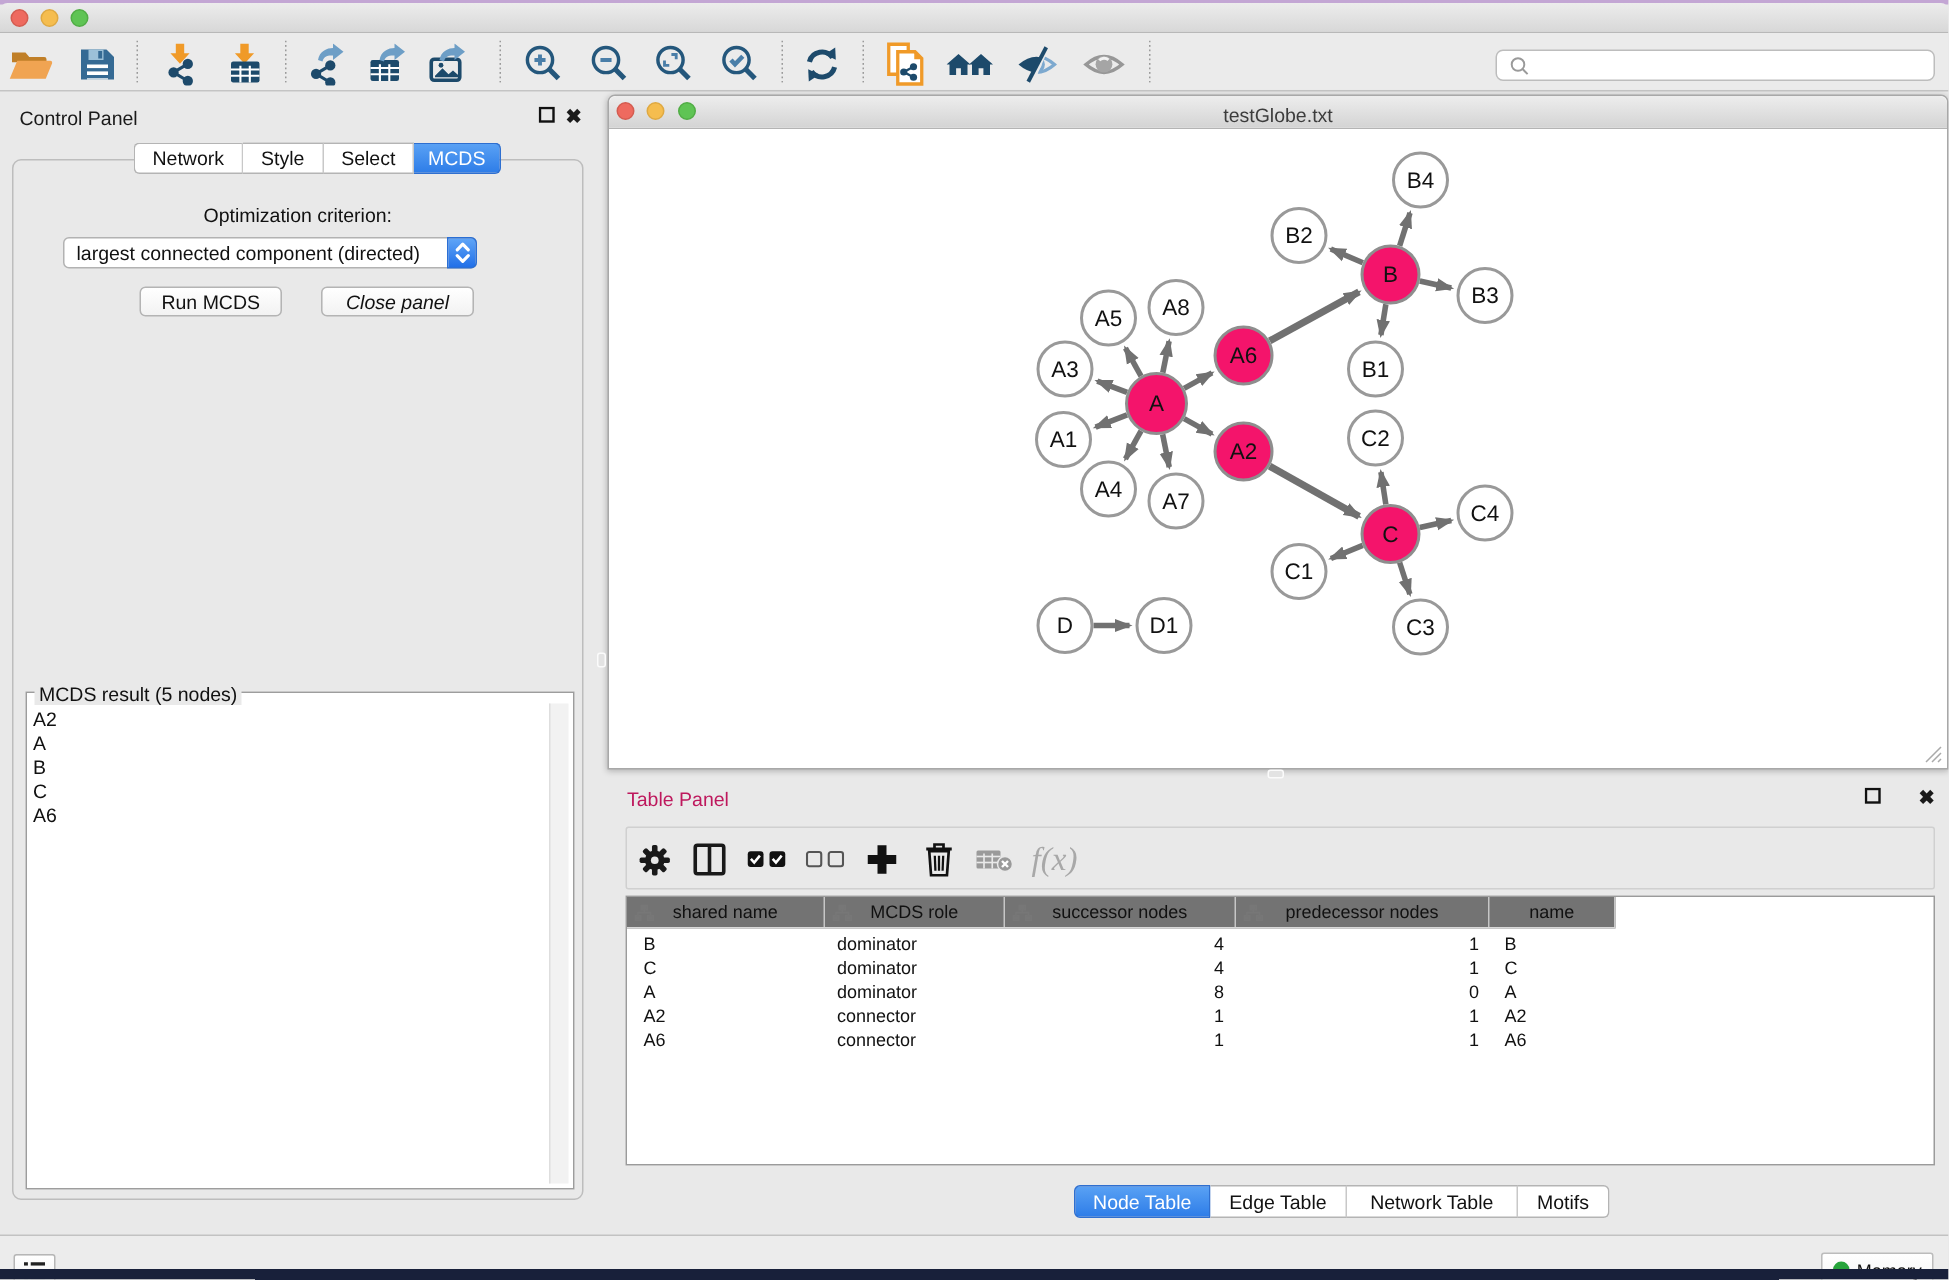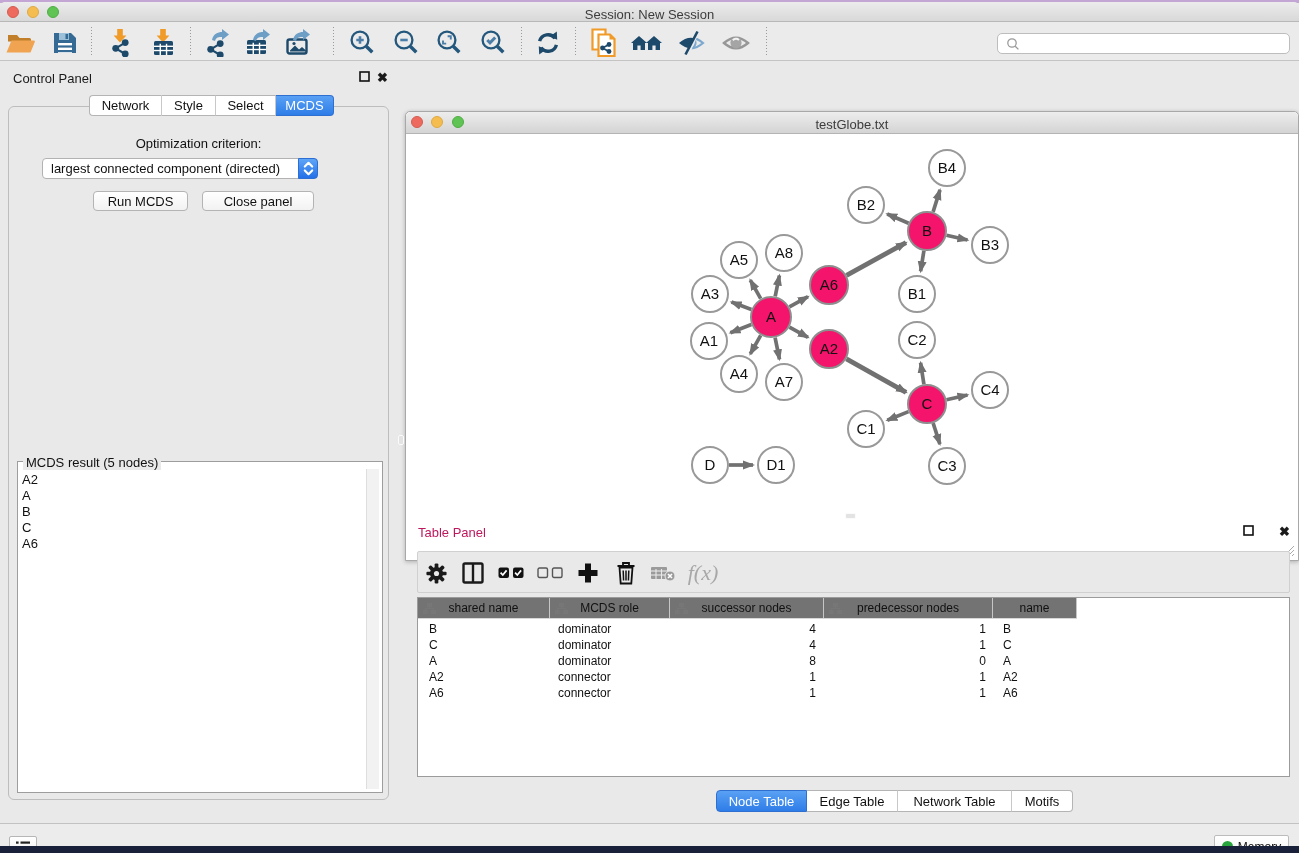--- a/index.html
+++ b/index.html
@@ -46,21 +46,21 @@
 
 #statusbar { left:0px; top:811px; width:1299px; height:35px; background:#ececec; border-top:1px solid #c2c2c2;margin-top:12px; }
 #listBtn { left:9px; top:12px; width:28px; height:21px; background:linear-gradient(#fff,#f0f0f0); border:1px solid #b6b6b6; border-radius:2px;
   display:flex; align-items:center; justify-content:center; position:absolute; }
 #memBtn { right:10px; top:11px; width:75px; height:23px; background:linear-gradient(#fff,#f3f3f3); border:1px solid #bcbcbc; border-radius:2px;
   position:absolute; font-size:12px; color:#111; display:flex; align-items:center; justify-content:center; gap:5px; }
 #memBtn i { width:11px; height:11px; border-radius:50%; background:#27a43b; display:inline-block; }
 #deskBottom { left:0; top:846px; width:1299px; height:7px; background:#18203a; }
 
 #netwin { left:405px; top:63px; width:894px; height:450px; background:#fff; border:1px solid #a8a8a8;
-  border-radius:5px 5px 0 0; box-shadow:0 1px 4px rgba(0,0,0,.25);margin-top:48px; }
+  border-radius:5px 5px 0 0; box-shadow:0 1px 4px rgba(0,0,0,.25); }
 #netTitle { position:absolute; left:0; top:0; width:100%; height:22px; background:linear-gradient(#ededed,#d4d4d4);
   border-bottom:1px solid #b4b4b4; border-radius:5px 5px 0 0; }
 #netTitle span { position:absolute; width:100%; text-align:center; top:5px; font-size:13px; color:#3c3c3c; }
 #graph { position:absolute; left:0; top:23px; }
 #graph text { font-size:15px; fill:#111; text-anchor:middle; }
 #graph .wn { fill:#fff; stroke:#999; stroke-width:2; }
 #graph .pn { fill:#f4146b; stroke:#8e8e8e; stroke-width:2; }
 #graph line { stroke:#717171; }
 
 #tpTitle { left:418px; top:525px; font-size:13px; color:#be185d; }
@@ -80,21 +80,20 @@
 #btabs div:last-child { border-right:1px solid #b4b4b4; border-radius:0 4px 4px 0; }
 #btabs div.sel { background:linear-gradient(#59a1f4,#2e7de8); color:#fff; border-color:#2e6fd0; }
 </style>
 </head>
 <body>
 <div class="abs" id="deskTop"></div>
 <div class="abs" id="titlebar">
   <div class="tl" style="left:7px;top:4px;background:#ee6a5f;border:1px solid #d45c50;"></div>
   <div class="tl" style="left:27px;top:4px;background:#f5bd4f;border:1px solid #dfa942;"></div>
   <div class="tl" style="left:47px;top:4px;background:#5fc454;border:1px solid #51ad45;"></div>
-  <div class="abs" id="titletext">Session: New Session</div>
 </div>
 <div class="abs" id="toolbar">
   <div class="tsep" style="left:91px;"></div>
   <div class="tsep" style="left:190px;"></div>
   <div class="tsep" style="left:333px;"></div>
   <div class="tsep" style="left:521px;"></div>
   <div class="tsep" style="left:575px;"></div>
   <div class="tsep" style="left:766px;"></div>
   <div class="ticon" style="left:4px;">
       <svg width="30" height="28" viewBox="0 0 30 28">
@@ -292,21 +291,21 @@
 <div class="abs" id="optLabel">Optimization criterion:</div>
 <div class="abs" id="combo">largest connected component (directed)
   <div id="comboBtn"><svg width="19" height="19" viewBox="0 0 19 19">
         <g stroke="#fff" stroke-width="2.1" fill="none" stroke-linecap="round" stroke-linejoin="round">
           <path d="M5.8 7.6 l3.7 -3.8 3.7 3.8"></path>
           <path d="M5.8 11.4 l3.7 3.8 3.7 -3.8"></path>
         </g>
       </svg></div>
 </div>
 <div class="pbtn" style="left:93px;top:191px;width:95px;">Run MCDS</div>
-<div class="pbtn" style="left:202px;top:191px;width:112px;">Close panel</div>
+<div class="pbtn" style="left:214px;top:191px;width:102px;font-style:italic;">Close panel</div>
 <div class="abs" id="fieldset">
   <div id="fsScroll"></div>
   <div id="fsList">A2<br>A<br>B<br>C<br>A6</div>
 </div>
 <div class="abs" id="fsLegend">MCDS result (5 nodes)</div>
 
 <div class="abs" id="netwin">
   <div id="netTitle">
     <div class="tl" style="left:5px;top:4px;background:#ee6a5f;border:1px solid #d45c50;"></div>
     <div class="tl" style="left:25px;top:4px;background:#f5bd4f;border:1px solid #dfa942;"></div>

